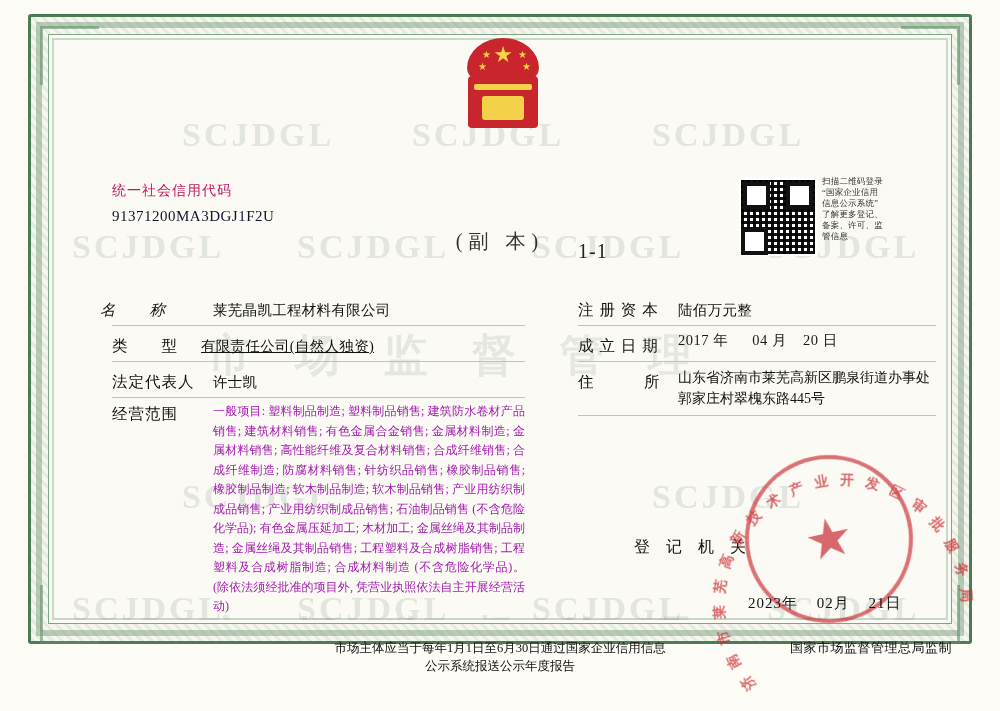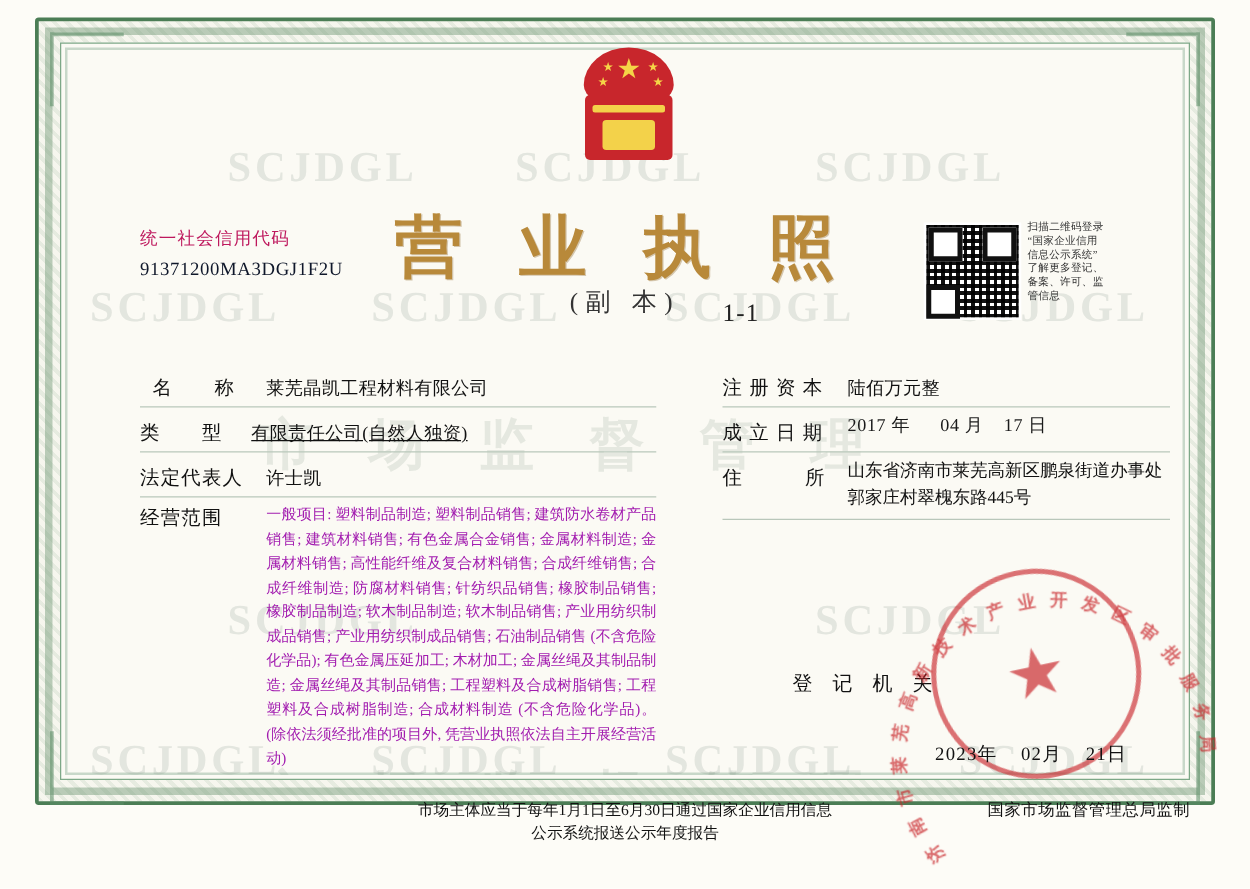--- a/index.html
+++ b/index.html
@@ -396,37 +396,36 @@
   <div class="emblem">
     <div class="emblem-star-bg"></div>
     <div class="star-main">★</div>
     <div class="star-s" style="left:18px; top:14px;">★</div>
     <div class="star-s" style="left:14px; top:26px;">★</div>
     <div class="star-s" style="left:54px; top:14px;">★</div>
     <div class="star-s" style="left:58px; top:26px;">★</div>
     <div class="emblem-gate"></div>
   </div>
 
-  <div class="title">营 业 执 照</div>
   <div class="subtitle">(副  本)</div>
   <div class="serial">1-1</div>
 
   <div class="code-label">统一社会信用代码</div>
   <div class="code-value">91371200MA3DGJ1F2U</div>
 
   <div class="qr-box"></div>
   <div class="qr-eye-bl"></div>
   <div class="qr-note" style="white-space:pre-line;">扫描二维码登录
 “国家企业信用
 信息公示系统”
 了解更多登记、
 备案、许可、监
 管信息</div>
 
-  <div class="field-label" style="left:122px; top:300px;">名　　称</div>
+  <div class="field-label" style="left:100px; top:300px;font-style:italic;">名　　称</div>
   <div class="field-value" style="left:213px; top:301px;">莱芜晶凯工程材料有限公司</div>
   <div class="rule" style="left:112px; top:325px; width:413px;"></div>
 
   <div class="field-label" style="left:112px; top:336px;">类　　型</div>
   <div class="field-value" style="left:201px; top:337px;text-decoration:underline;">有限责任公司(自然人独资)</div>
   <div class="rule" style="left:112px; top:361px; width:413px;"></div>
 
   <div class="field-label" style="left:112px; top:372px;">法定代表人</div>
   <div class="field-value" style="left:213px; top:373px;">许士凯</div>
   <div class="rule" style="left:112px; top:397px; width:413px;"></div>
@@ -437,21 +436,21 @@
   <div class="field-label" style="left:578px; top:300px;">注 册 资 本</div>
   <div class="field-value" style="left:678px; top:301px;">陆佰万元整</div>
   <div class="rule" style="left:578px; top:325px; width:358px;"></div>
 
   <div class="field-label" style="left:578px; top:336px;">成 立 日 期</div>
   <div class="reg-date-line">
     <span>2017</span>
     <span>年</span>
     <span style="margin-left:20px">04</span>
     <span>月</span>
-    <span style="margin-left:12px">17</span>
+    <span style="margin-left:12px">20</span>
     <span>日</span>
   </div>
   <div class="rule" style="left:578px; top:361px; width:358px;"></div>
 
   <div class="field-label" style="left:578px; top:372px;">住　　　所</div>
   <div class="addr-value">山东省济南市莱芜高新区鹏泉街道办事处郭家庄村翠槐东路445号</div>
   <div class="rule" style="left:578px; top:415px; width:358px;"></div>
 
   <div class="registrar">登 记 机 关</div>
 

